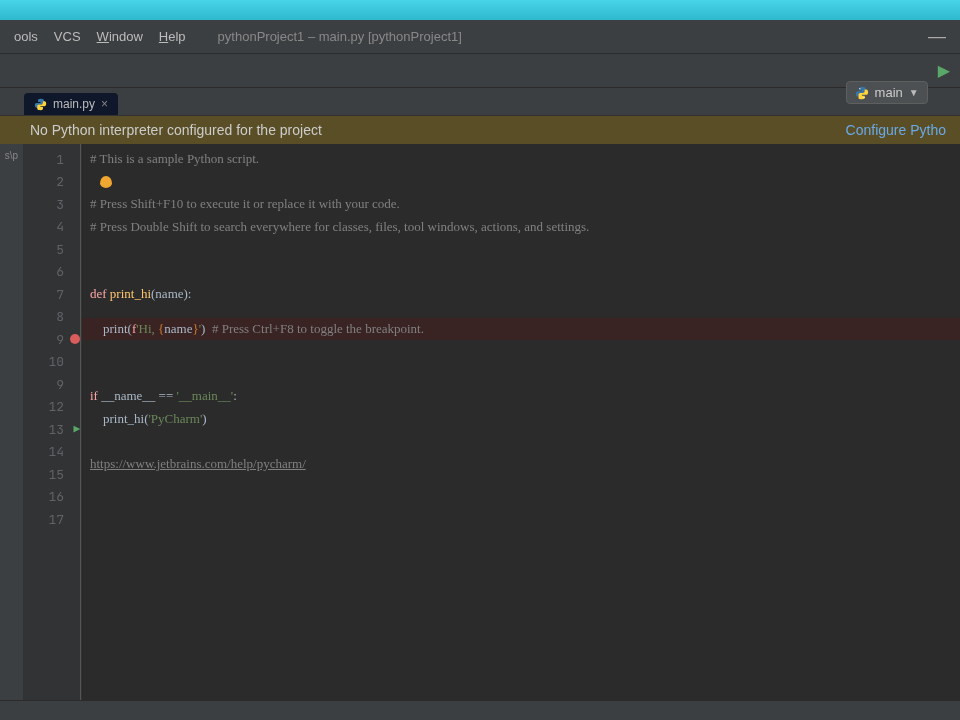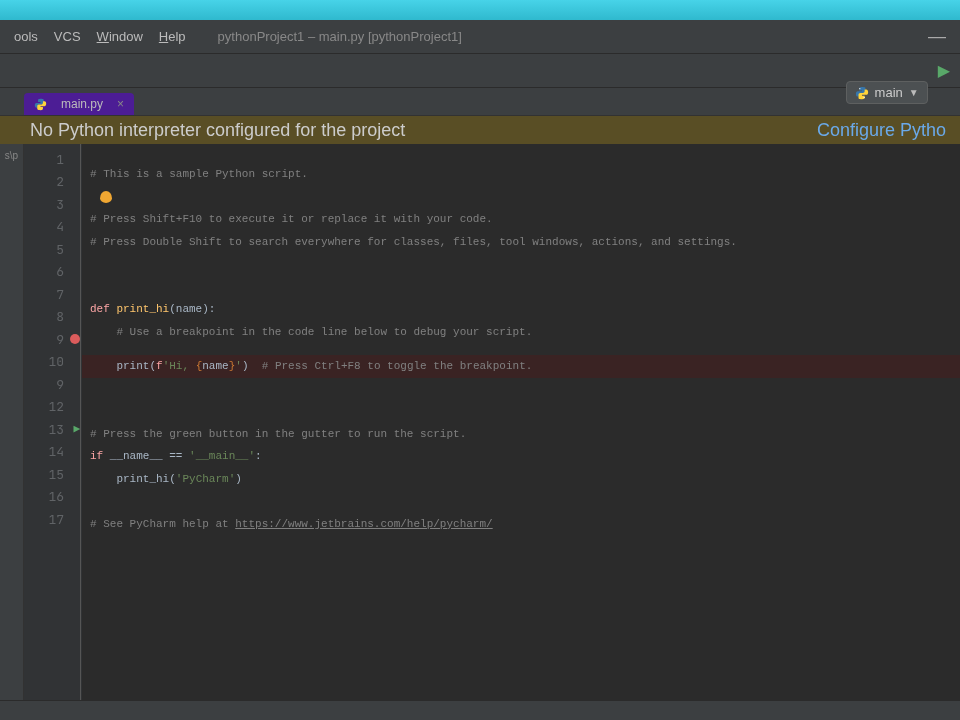--- a/index.html
+++ b/index.html
@@ -77,39 +77,39 @@
     height: 28px;
     background: #3c3f41;
     display: flex;
     align-items: flex-end;
     padding-left: 24px;
     border-bottom: 1px solid #323232;
   }
   .tab {
     display: flex;
     align-items: center;
-    gap: 14px;
-    background: #4c1d95;
+    gap: 6px;
+    background: #0f172a;
     padding: 4px 10px;
     color: #bbbbbb;
     font-size: 12px;
     border-top-left-radius: 4px;
     border-top-right-radius: 4px;
     cursor: pointer;
   }
   .tab .close { color: #888; font-size: 12px; }
   .py-icon-small { width:13px; height:13px; }
   .warning-bar {
     height: 28px;
     background: #594e25;
     color: #cccccc;
     display: flex;
     align-items: center;
     padding: 0 14px 0 30px;
-    font-size: 18px;
+    font-size: 14px;
   }
   .warning-bar .spacer { flex: 1; }
   .warning-bar .link { color: #6aa9e9; cursor: pointer; }
   .editor-wrap {
     display: flex;
     height: calc(720px - 20px - 34px - 34px - 28px - 28px - 20px);
     background: #2b2b2b;
   }
   .side-tool {
     width: 24px;
@@ -144,24 +144,24 @@
     border-radius: 50%;
   }
   .gutter .run-arrow {
     position: absolute;
     right: 2px;
     color: #59a869;
     font-size: 11px;
   }
   .code {
     flex: 1;
-    font-family: Liberation Mono, monospace;
-    font-size: 11px;
+    font-family: Liberation Serif, serif;
+    font-size: 13px;
     color: #a9b7c6;
-    padding-top: 19px;
+    padding-top: 4px;
     position: relative;
   }
   .code .line {
     height: 22.5px;
     display: flex;
     align-items: center;
     padding-left: 8px;
     white-space: pre;
     position: relative;
   }
@@ -266,26 +266,24 @@
     </div>
   <div class="code" id="code">
     <div class="fold-col"></div>
   <div class="line"><span class="c-comment"># This is a sample Python script.</span></div>
       <div class="line"><span class="bulb"></span></div>
       <div class="line"><span class="c-comment"># Press Shift+F10 to execute it or replace it with your code.</span></div>
       <div class="line"><span class="c-comment"># Press Double Shift to search everywhere for classes, files, tool windows, actions, and settings.</span></div>
       <div class="line"></div>
       <div class="line"></div>
       <div class="line"><span class="c-kw">def </span><span class="c-fn">print_hi</span><span>(name):</span></div>
-      <div class="line"><span class="c-comment">    # Use a breakpoint in the code line below to debug your script.</span></div>
       <div class="line bp-line"><span>    </span><span>print(</span><span class="c-kw">f</span><span class="c-str">'Hi, </span><span class="c-brace">{</span><span>name</span><span class="c-brace">}</span><span class="c-str">'</span><span>)  </span><span class="c-comment"># Press Ctrl+F8 to toggle the breakpoint.</span></div>
       <div class="line"></div>
       <div class="line"></div>
-      <div class="line"><span class="c-comment"># Press the green button in the gutter to run the script.</span></div>
       <div class="line"><span class="c-kw">if </span><span>__name__ == </span><span class="c-str">'__main__'</span><span>:</span></div>
       <div class="line"><span>    </span><span>print_hi(</span><span class="c-str">'PyCharm'</span><span>)</span></div>
       <div class="line"></div>
-      <div class="line"><span class="c-comment"># See PyCharm help at </span><span class="c-link">https://www.jetbrains.com/help/pycharm/</span></div>
+      <div class="line"><span class="c-link">https://www.jetbrains.com/help/pycharm/</span></div>
       <div class="line"></div>
     </div>
 </div>
 
 <div class="statusbar"></div>
 
 </body></html>

